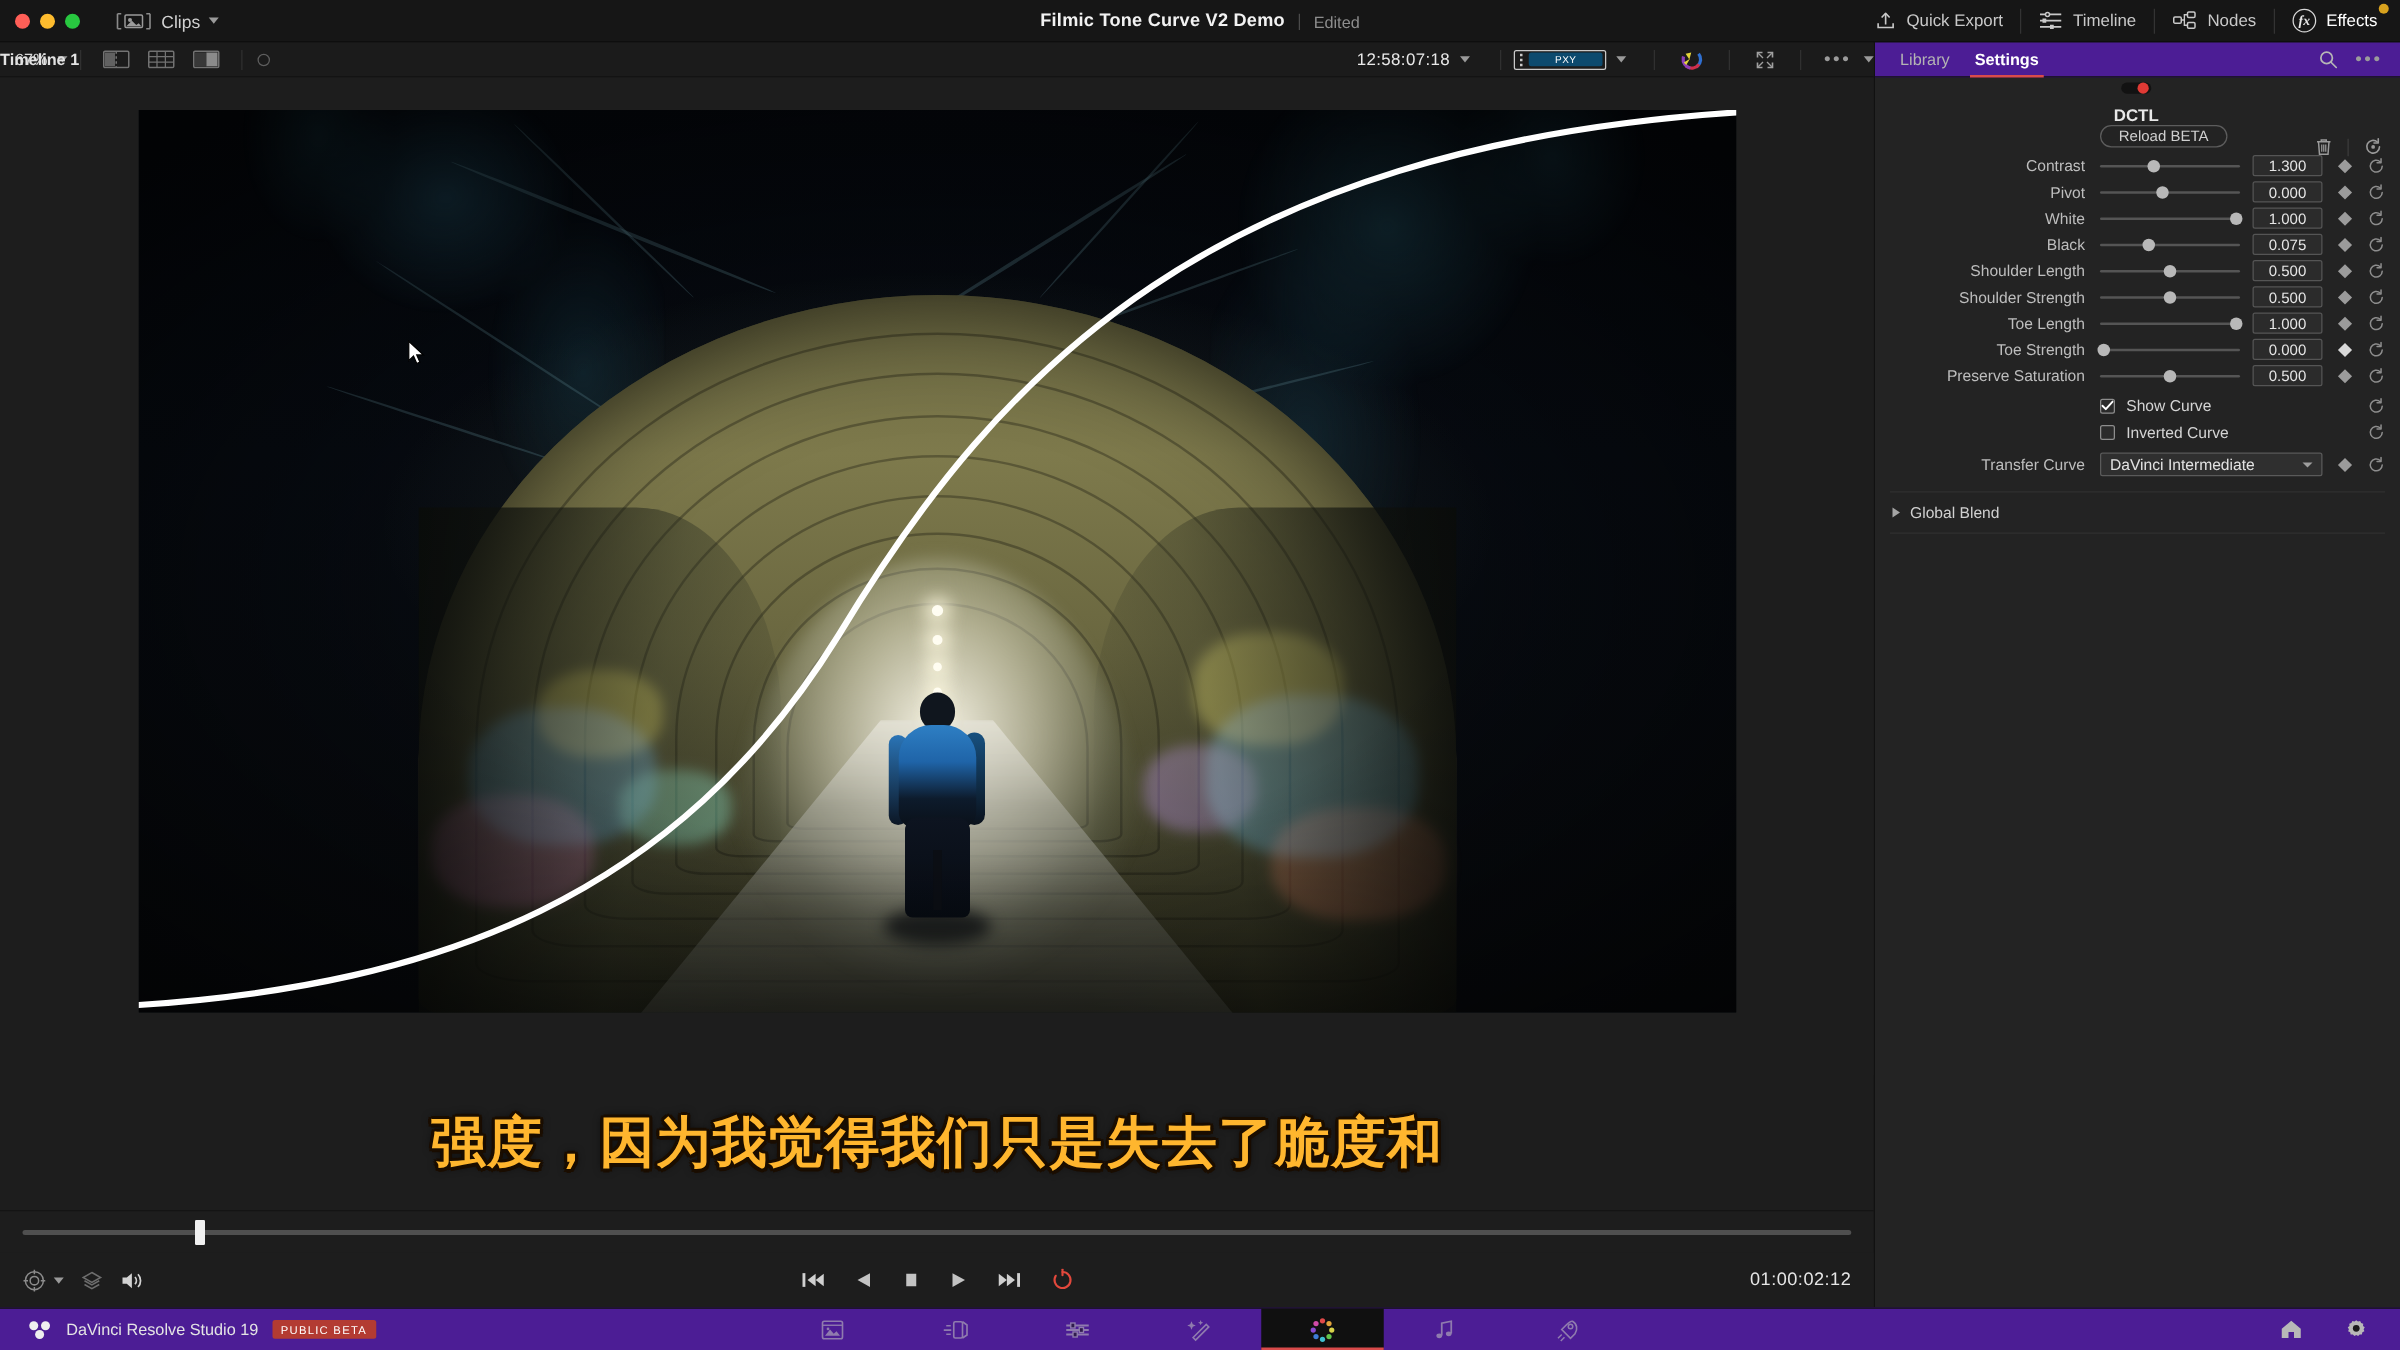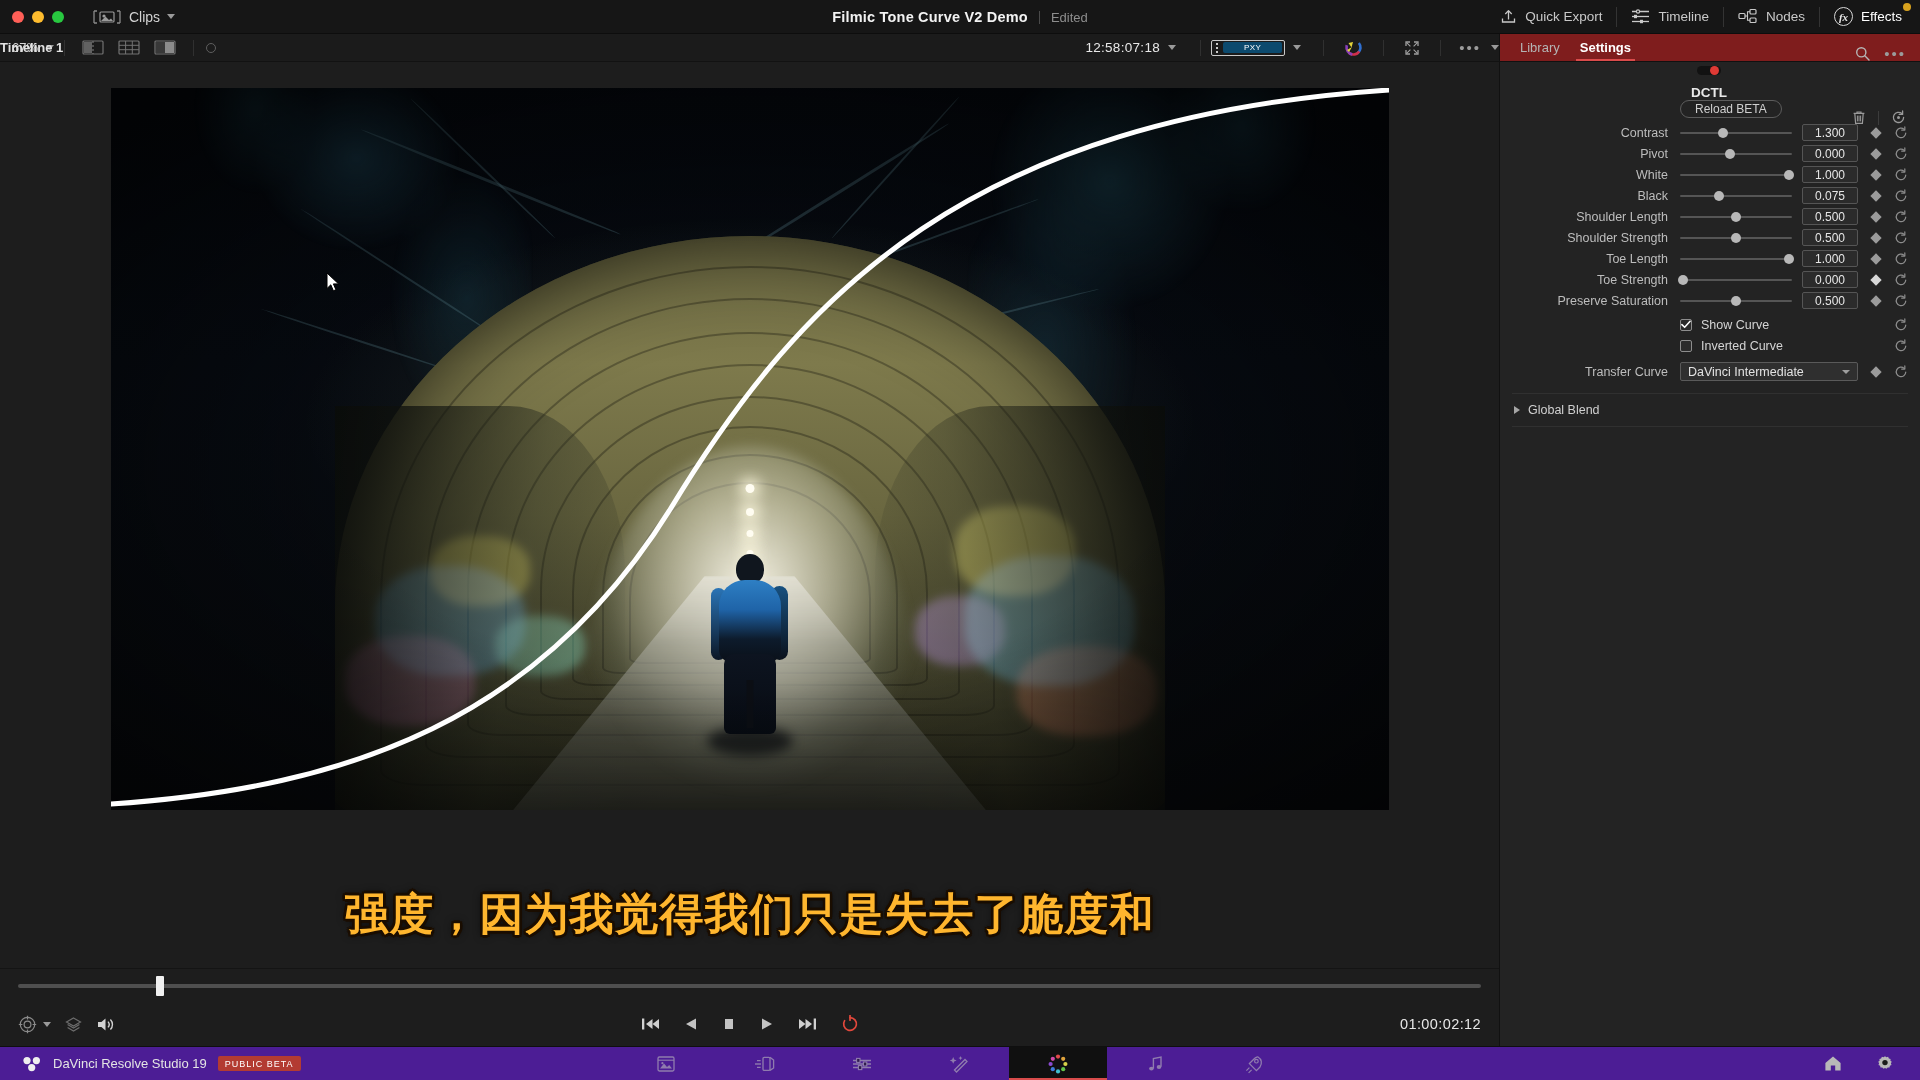--- a/index.html
+++ b/index.html
@@ -172,21 +172,21 @@
 
   
   .transport { flex: 0 0 44px; background:#1d1d1d; display:flex; align-items:center; position:relative; padding: 0 18px; }
   .tp-left { display:flex; align-items:center; gap: 14px; }
   .tp-center { position:absolute; left:0; right:0; display:flex; align-items:center; justify-content:center; gap: 24px; }
   .tp-right { margin-left:auto; }
   .endtc { font-size: 14.5px; color:#e6e6e6; letter-spacing:.4px; }
 
   
   .rightpanel { flex: 0 0 392px; background: #232323; border-left: 1px solid #111; display:flex; flex-direction:column; }
-  .rp-tabs { height:28px; flex:0 0 28px; display:flex; align-items:flex-end; background:#7f1d1d; padding: 0 10px; position:relative; border-bottom:1px solid #111; }
+  .rp-tabs { height:28px; flex:0 0 28px; display:flex; align-items:center; background:#4c1d95; padding: 0 10px; position:relative; border-bottom:1px solid #111; }
   .rp-tab { font-size:13px; color:#b4b4b4; padding: 0 10px; height:28px; display:flex; align-items:center; position:relative; }
   .rp-tab.active { color:#fff; font-weight:bold; }
   .rp-tab.active::after { content:""; position:absolute; left:6px; right:6px; bottom:0; height:2px; background:#d94b4b; }
   .rp-tabs-right { margin-left:auto; display:flex; align-items:center; gap:14px; padding-right:4px;}
 
   .rp-body { flex:1 1 auto; overflow:hidden; padding-top: 4px; }
   .effect-header { display:flex; align-items:center; height: 30px; padding: 0 14px 0 12px; gap:10px;flex-direction:column; }
   .toggle-pill { width:24px; height:13px; border-radius:7px; background:#121212; display:flex; align-items:center; padding:0 2px; }
   .toggle-knob { width:9px; height:9px; border-radius:50%; background:#e03a35; margin-left:auto; }
   .effect-name { font-size:13.5px; font-weight:bold; color:#e8e8e8; }

